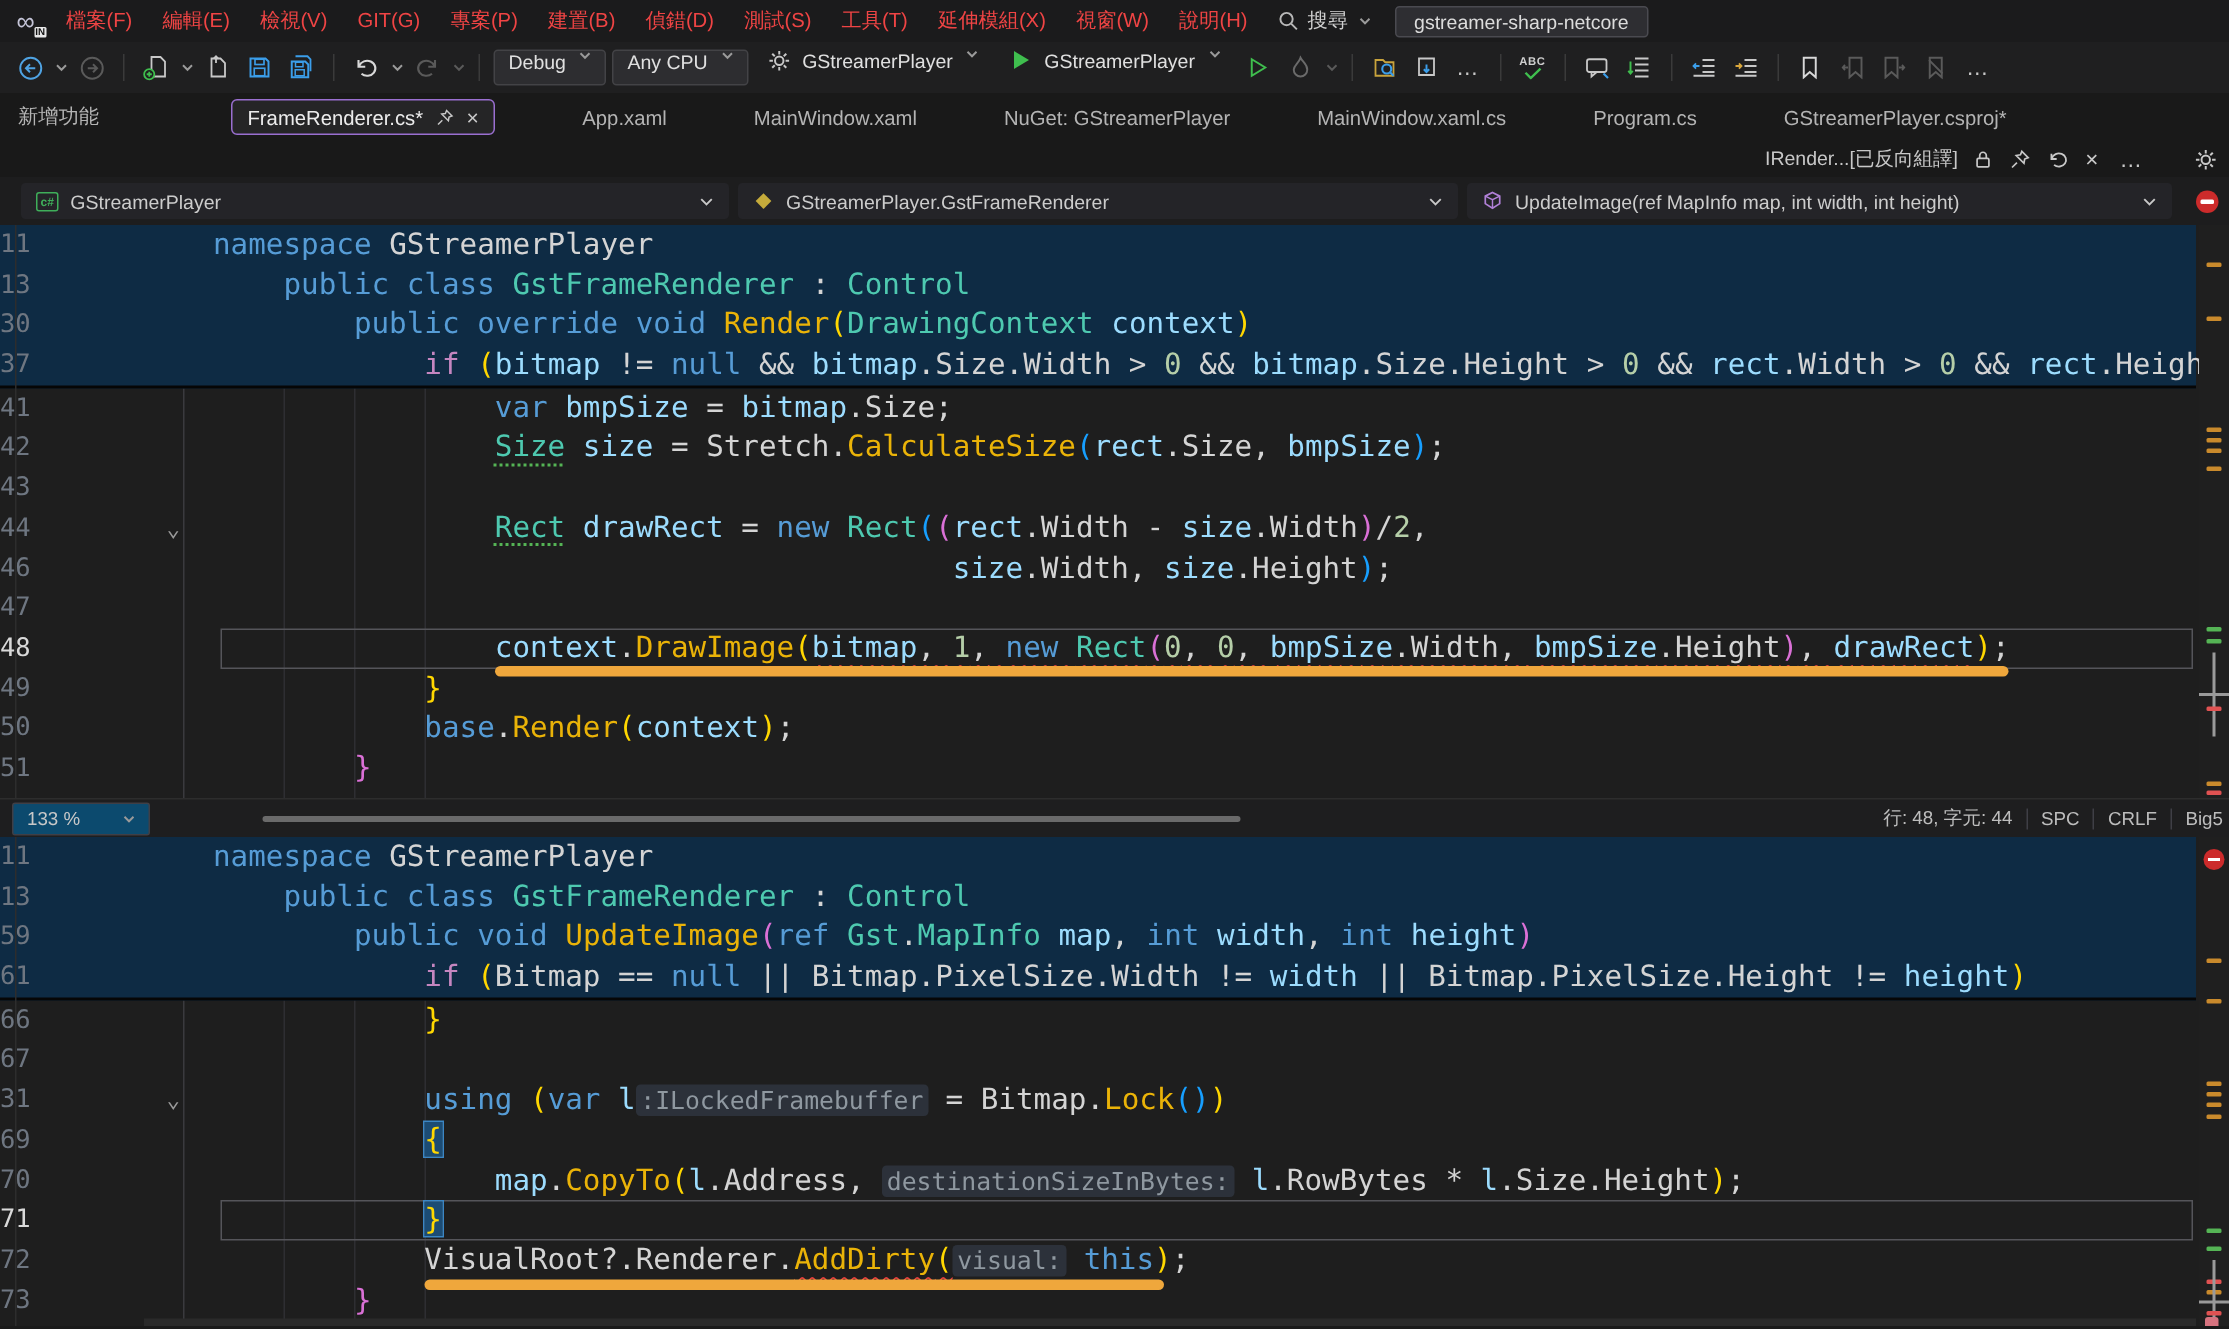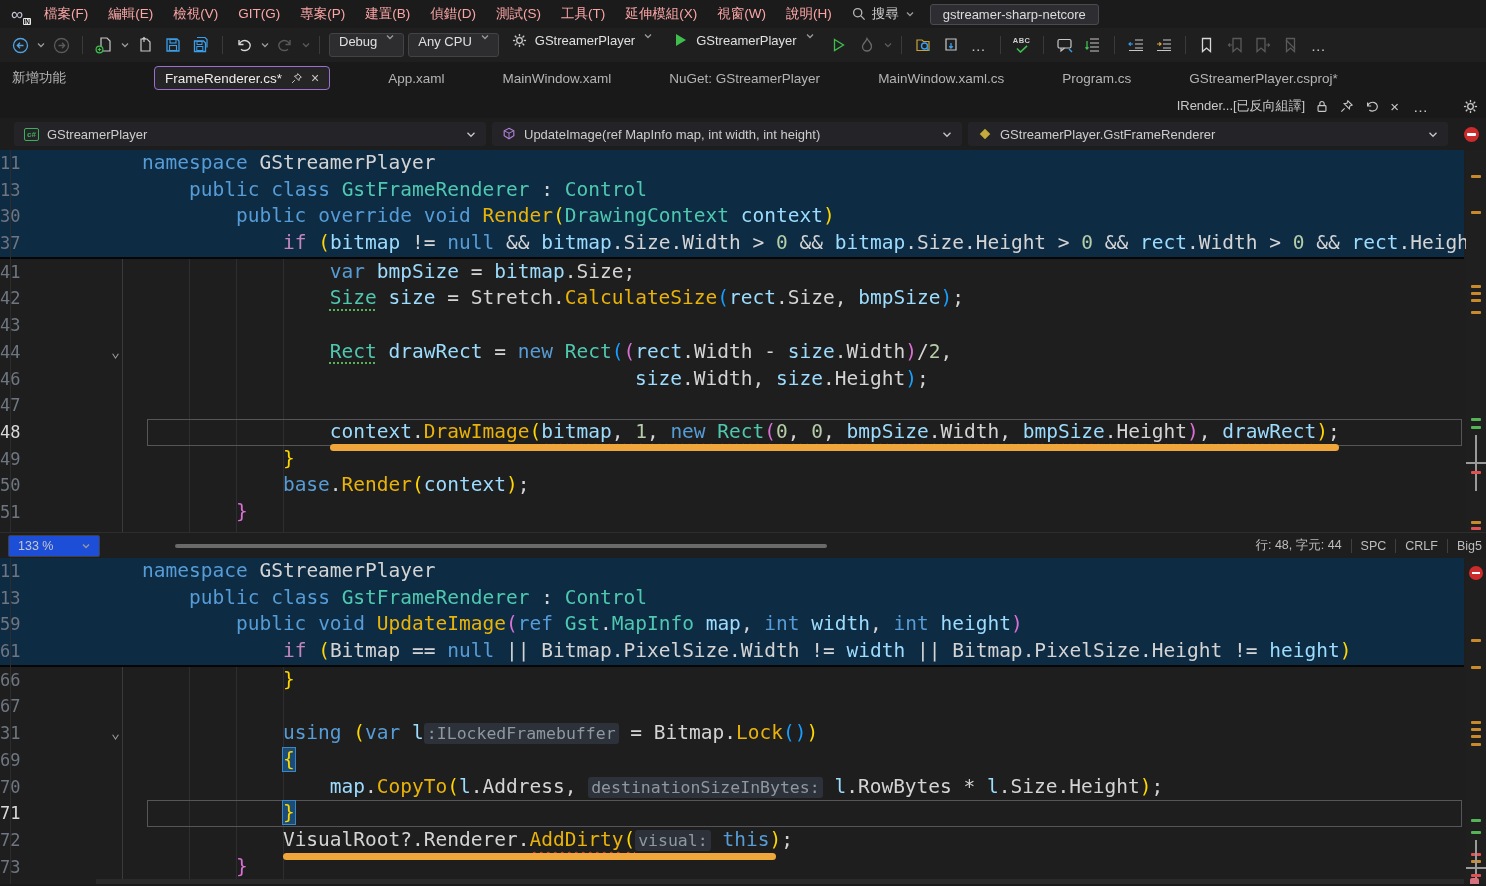--- a/index.html
+++ b/index.html
@@ -6,21 +6,21 @@
   html,body{width:1486px;height:886px;overflow:hidden;background:#1a1a1a;
     font-family:"Liberation Sans",sans-serif;color:#ccc}
   .app{width:1486px;height:886px;display:flex;flex-direction:column;background:#1a1a1a}
 
   
   .menubar{height:28px;display:flex;align-items:center;background:#1b1b1c;font-size:13.5px;flex:0 0 28px}
   .vs-logo{width:34px;height:24px;position:relative;display:flex;align-items:center;justify-content:center}
   .vs-logo .inf{font-size:17px;color:#c5c5d8;line-height:1}
   .vs-logo .badge{position:absolute;right:3px;bottom:1px;background:#e8e8e8;color:#111;
     font-size:6.5px;font-weight:bold;padding:0 1px;border-radius:1px}
-  .menu-item{padding:0 10px;height:28px;line-height:28px;color:#fca5a5;cursor:default}
+  .menu-item{padding:0 10px;height:28px;line-height:28px;color:#ef4444;cursor:default}
   .menu-search{display:flex;align-items:center;gap:6px;padding:0 10px;color:#cfcfcf}
   .sol-box{margin-left:6px;background:#2e2e32;border:1px solid #4a4a50;border-radius:3px;
     padding:2px 12px;color:#dcdcdc;font-size:13px}
 
   
   .toolbar{height:34px;display:flex;align-items:center;background:#1f1f20;gap:4px;padding:0 8px;flex:0 0 34px}
   .tb{display:flex;align-items:center;justify-content:center;height:26px;min-width:24px;border-radius:3px}
   .tb svg{display:block}
   .chev{margin-left:1px}
   .tdiv{width:1px;height:18px;background:#3a3a3a;margin:0 5px}
@@ -87,21 +87,21 @@
   .rm-o{background:#c98a2c}.rm-g{background:#55b455}.rm-r{background:#e05252}
   .rm-badge{left:3px;width:14px;height:14px;border-radius:50%;background:#cc2b2b}
   .rm-badge::after{content:'';position:absolute;left:3px;right:3px;top:6px;height:2px;background:#fff}
   .rm-x{left:9px;width:2px;height:56px;background:#9a9a9a;margin-top:-28px;border-radius:0}
   .rm-x::after{content:'';position:absolute;left:-9px;top:27px;width:20px;height:2px;background:#9a9a9a}
   .rm-thumb{left:4px;width:9px;height:16px;background:#d6737f;border-radius:2px}
 
   
   .statusstrip{height:26px;flex:0 0 26px;display:flex;align-items:center;background:#1e1e1f;
     border-top:1px solid #2d2d2d;font-size:12.5px;color:#bdbdbd}
-  .zoom-box{display:flex;align-items:center;gap:28px;background:#1d4ed8;border:1px solid #3f3f46;
+  .zoom-box{display:flex;align-items:center;gap:28px;background:#0c4a6e;border:1px solid #3f3f46;
     border-radius:2px;height:22px;padding:0 9px;margin-left:8px;color:#c8c8c8}
   .hscroll{position:relative;flex:1;height:100%;margin:0 10px}
   .hscroll .thumb{position:absolute;left:65px;width:652px;top:11px;height:4px;background:#6a6a6a;border-radius:2px}
   .sdiv{width:1px;height:14px;background:#3f3f46;margin:0 9px}
   .sitem{white-space:nowrap}
   .statusstrip .right{display:flex;align-items:center;margin-right:4px}
 
   .bottom-hsb{position:absolute;left:96px;right:22px;bottom:0;height:5px;background:#2a2a2a;z-index:6}
 </style>
 </head>
@@ -389,35 +389,35 @@
   </div>
 
   <div class="navbar">
     <span class="crumb" style="width:472px">
       <span class="cs-badge">c#</span>
       <span class="lbl">GStreamerPlayer</span>
       <svg class="chev" width="10" height="7" viewBox="0 0 8 6">
           <polyline points="1,1.5 4,4.5 7,1.5" stroke="#c8c8c8" fill="none" stroke-width="1.1"></polyline>
         </svg>
     </span>
+    <span class="crumb" style="width:480px">
+      <svg width="14" height="14" viewBox="0 0 16 16">
+          <path d="M8 2 L14 8 L8 14 L2 8 Z" fill="#d7ba3d" opacity="0.9"></path>
+        </svg>
+      <span class="lbl">GStreamerPlayer.GstFrameRenderer</span>
+      <svg class="chev" width="10" height="7" viewBox="0 0 8 6">
+          <polyline points="1,1.5 4,4.5 7,1.5" stroke="#c8c8c8" fill="none" stroke-width="1.1"></polyline>
+        </svg>
+    </span>
     <span class="crumb" style="width:470px">
       <svg width="14" height="14" viewBox="0 0 16 16">
           <path d="M8 1.5 L13.5 4.3 V10 L8 13.5 L2.5 10 V4.3 Z" fill="none" stroke="#b180d7" stroke-width="1.3"></path>
           <path d="M2.5 4.3 L8 7 L13.5 4.3 M8 7 V13.5" fill="none" stroke="#b180d7" stroke-width="1.1"></path>
         </svg>
       <span class="lbl">UpdateImage(ref MapInfo map, int width, int height)</span>
-      <svg class="chev" width="10" height="7" viewBox="0 0 8 6">
-          <polyline points="1,1.5 4,4.5 7,1.5" stroke="#c8c8c8" fill="none" stroke-width="1.1"></polyline>
-        </svg>
-    </span>
-    <span class="crumb" style="width:480px">
-      <svg width="14" height="14" viewBox="0 0 16 16">
-          <path d="M8 2 L14 8 L8 14 L2 8 Z" fill="#d7ba3d" opacity="0.9"></path>
-        </svg>
-      <span class="lbl">GStreamerPlayer.GstFrameRenderer</span>
       <svg class="chev" width="10" height="7" viewBox="0 0 8 6">
           <polyline points="1,1.5 4,4.5 7,1.5" stroke="#c8c8c8" fill="none" stroke-width="1.1"></polyline>
         </svg>
     </span>
     <span class="health"></span>
   </div>
 
   <div class="pane pane-top" id="pane-top">
     <div class="foldline"></div>
     <div class="guide" style="left:189px"></div>

